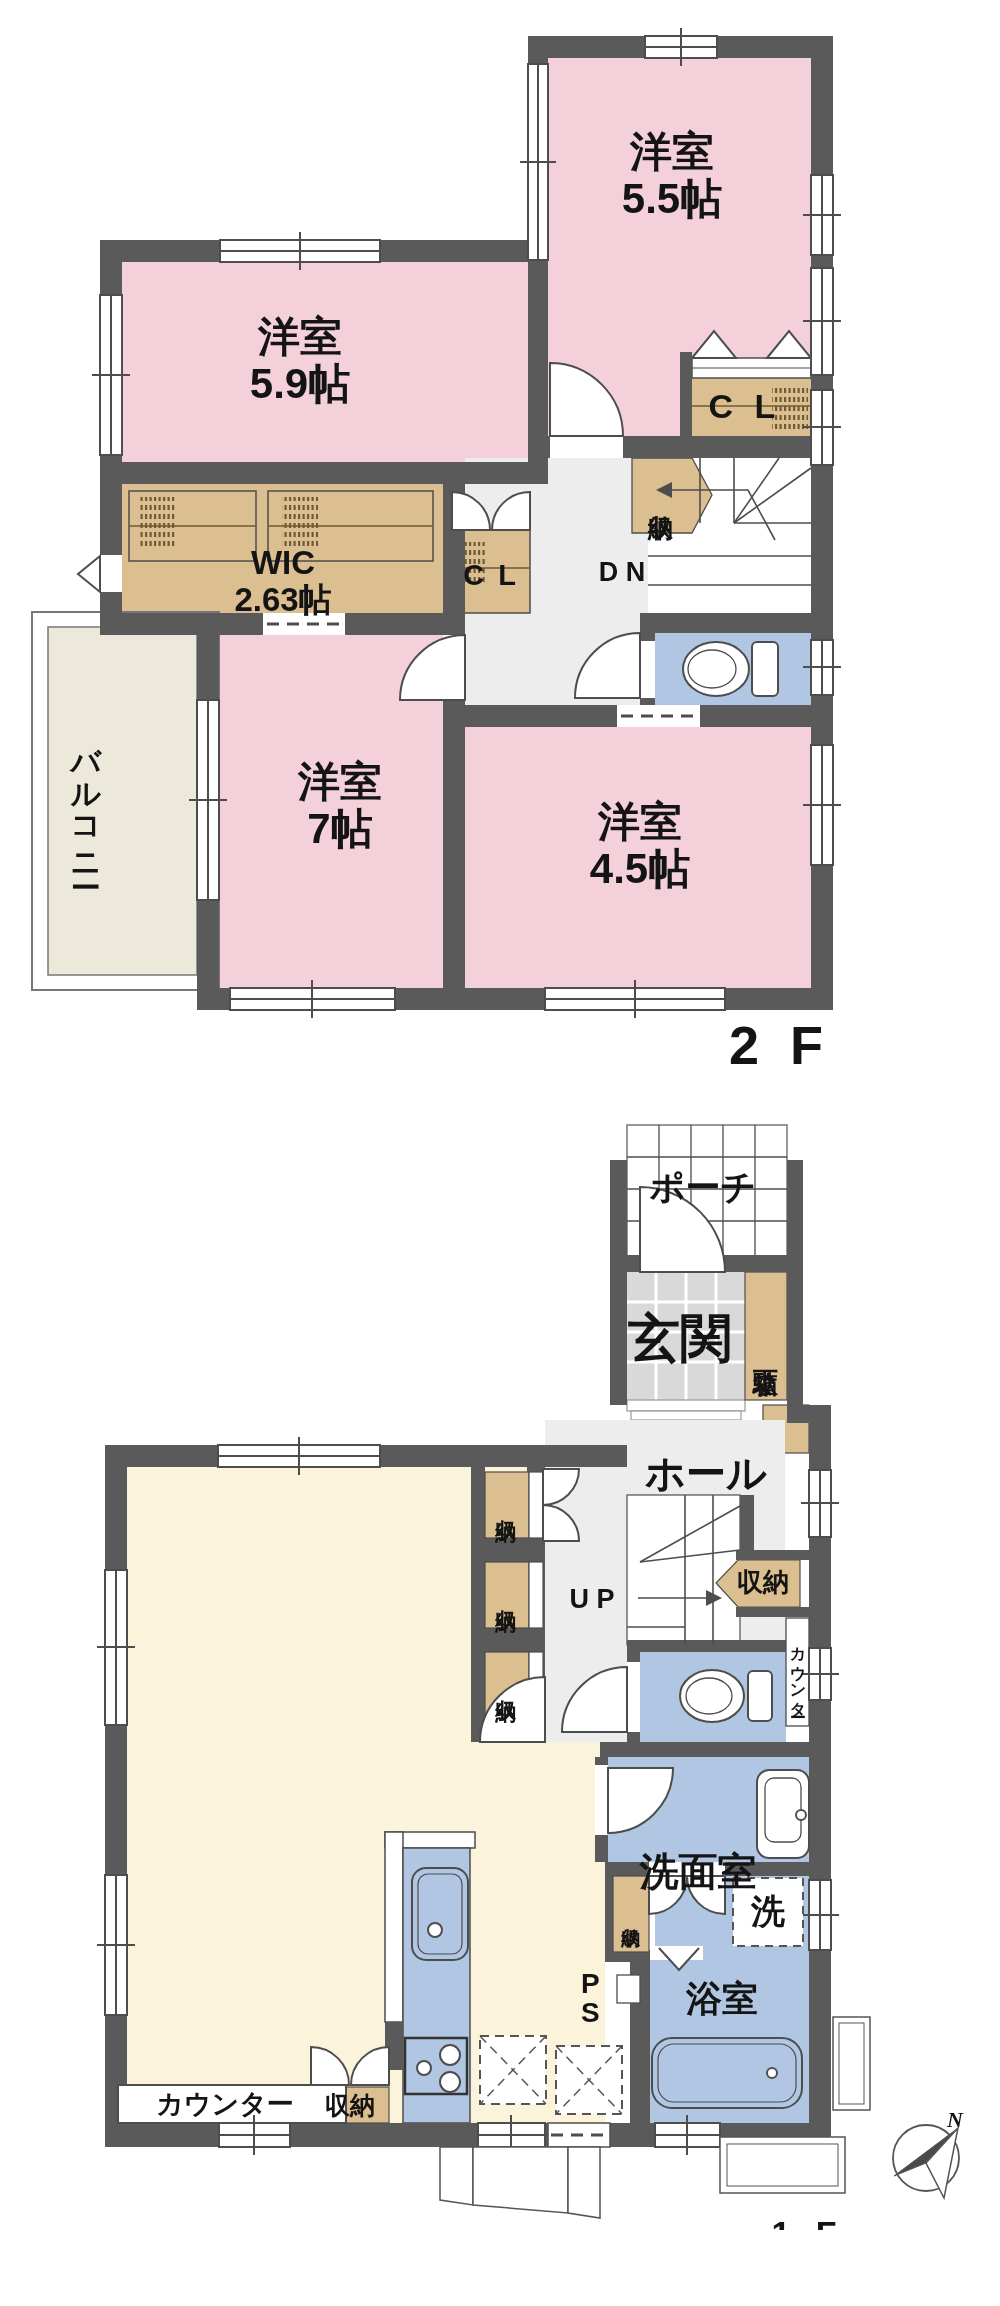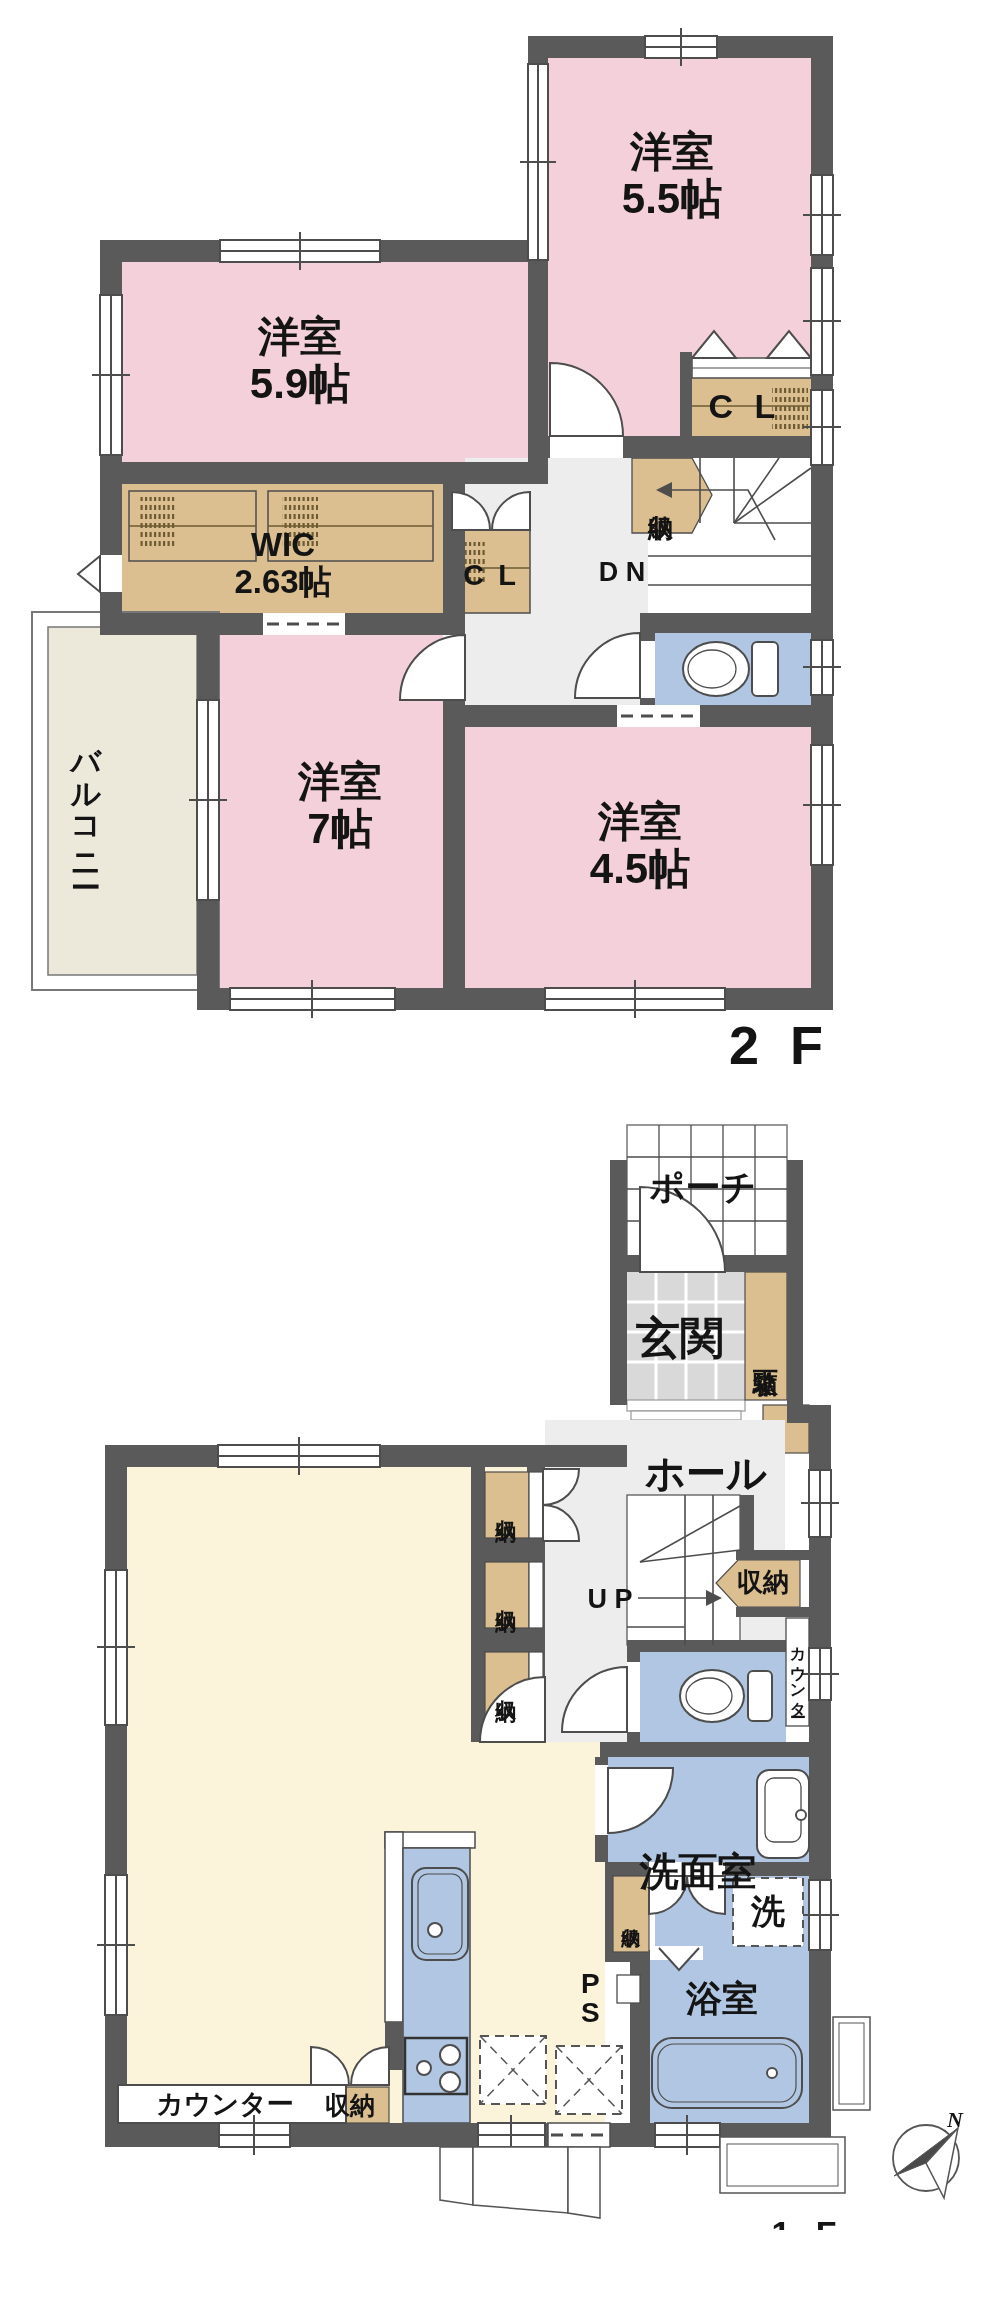--- a/index.html
+++ b/index.html
@@ -451,45 +451,45 @@
 <div class="lbl" style="left:672px;top:175px;font-size:42px">
   <div>洋室</div>
       <div>5.5帖</div>
 </div>
 <div class="lbl" style="left:745px;top:406px;font-size:34px;letter-spacing:6px">C L</div>
 <div class="lbl vert" style="left:661px;top:496px;font-size:25px">収納</div>
 <div class="lbl" style="left:300px;top:360px;font-size:42px">
   <div>洋室</div>
       <div>5.9帖</div>
 </div>
-<div class="lbl" style="left:283px;top:564px;font-size:33px">
+<div class="lbl" style="left:283px;top:582px;font-size:33px">
   <div>WIC</div>
       <div>2.63帖</div>
 </div>
 <div class="lbl" style="left:491px;top:575px;font-size:29px;letter-spacing:3px">C L</div>
 <div class="lbl" style="left:622px;top:572px;font-size:27px">D N</div>
 <div class="lbl vert" style="left:86px;top:800px;font-size:30px">バルコニー</div>
 <div class="lbl" style="left:340px;top:805px;font-size:42px">
   <div>洋室</div>
       <div>7帖</div>
 </div>
 <div class="lbl" style="left:640px;top:845px;font-size:42px">
   <div>洋室</div>
       <div>4.5帖</div>
 </div>
 <div class="lbl" style="left:780px;top:1045px;font-size:54px;letter-spacing:8px">2 F</div>
 
 <div class="lbl" style="left:703px;top:1187px;font-size:35px">ポーチ</div>
-<div class="lbl" style="left:680px;top:1338px;font-size:44px">玄関</div>
+<div class="lbl" style="left:680px;top:1338px;font-size:52px">玄関</div>
 <div class="lbl vert" style="left:766px;top:1352px;font-size:25px;letter-spacing:1px">下駄箱</div>
 <div class="lbl" style="left:706px;top:1473px;font-size:40px">ホール</div>
 <div class="lbl vert" style="left:506px;top:1505px;font-size:21px">収納</div>
 <div class="lbl vert" style="left:506px;top:1595px;font-size:21px">収納</div>
 <div class="lbl vert" style="left:506px;top:1685px;font-size:21px">収納</div>
-<div class="lbl" style="left:610px;top:1599px;font-size:27px">U P</div>
+<div class="lbl" style="left:592px;top:1599px;font-size:27px">U P</div>
 <div class="lbl" style="left:763px;top:1583px;font-size:26px">収納</div>
 <div class="lbl vert" style="left:798px;top:1672px;font-size:16px;letter-spacing:0">カウンター</div>
 <div class="lbl" style="left:698px;top:1872px;font-size:39px">洗面室</div>
 <div class="lbl" style="left:768px;top:1911px;font-size:34px">洗</div>
 <div class="lbl vert" style="left:631px;top:1914px;font-size:19px">収納</div>
 <div class="lbl ps" style="left:589px;top:1998px;font-size:28px">P S</div>
 <div class="lbl" style="left:722px;top:1999px;font-size:36px">浴室</div>
 <div class="lbl" style="left:225px;top:2104px;font-size:27px">カウンター</div>
 <div class="lbl" style="left:350px;top:2105px;font-size:25px">収納</div>
 <div class="lbl" style="left:808px;top:2233px;font-size:34px;letter-spacing:8px">1 F</div>

